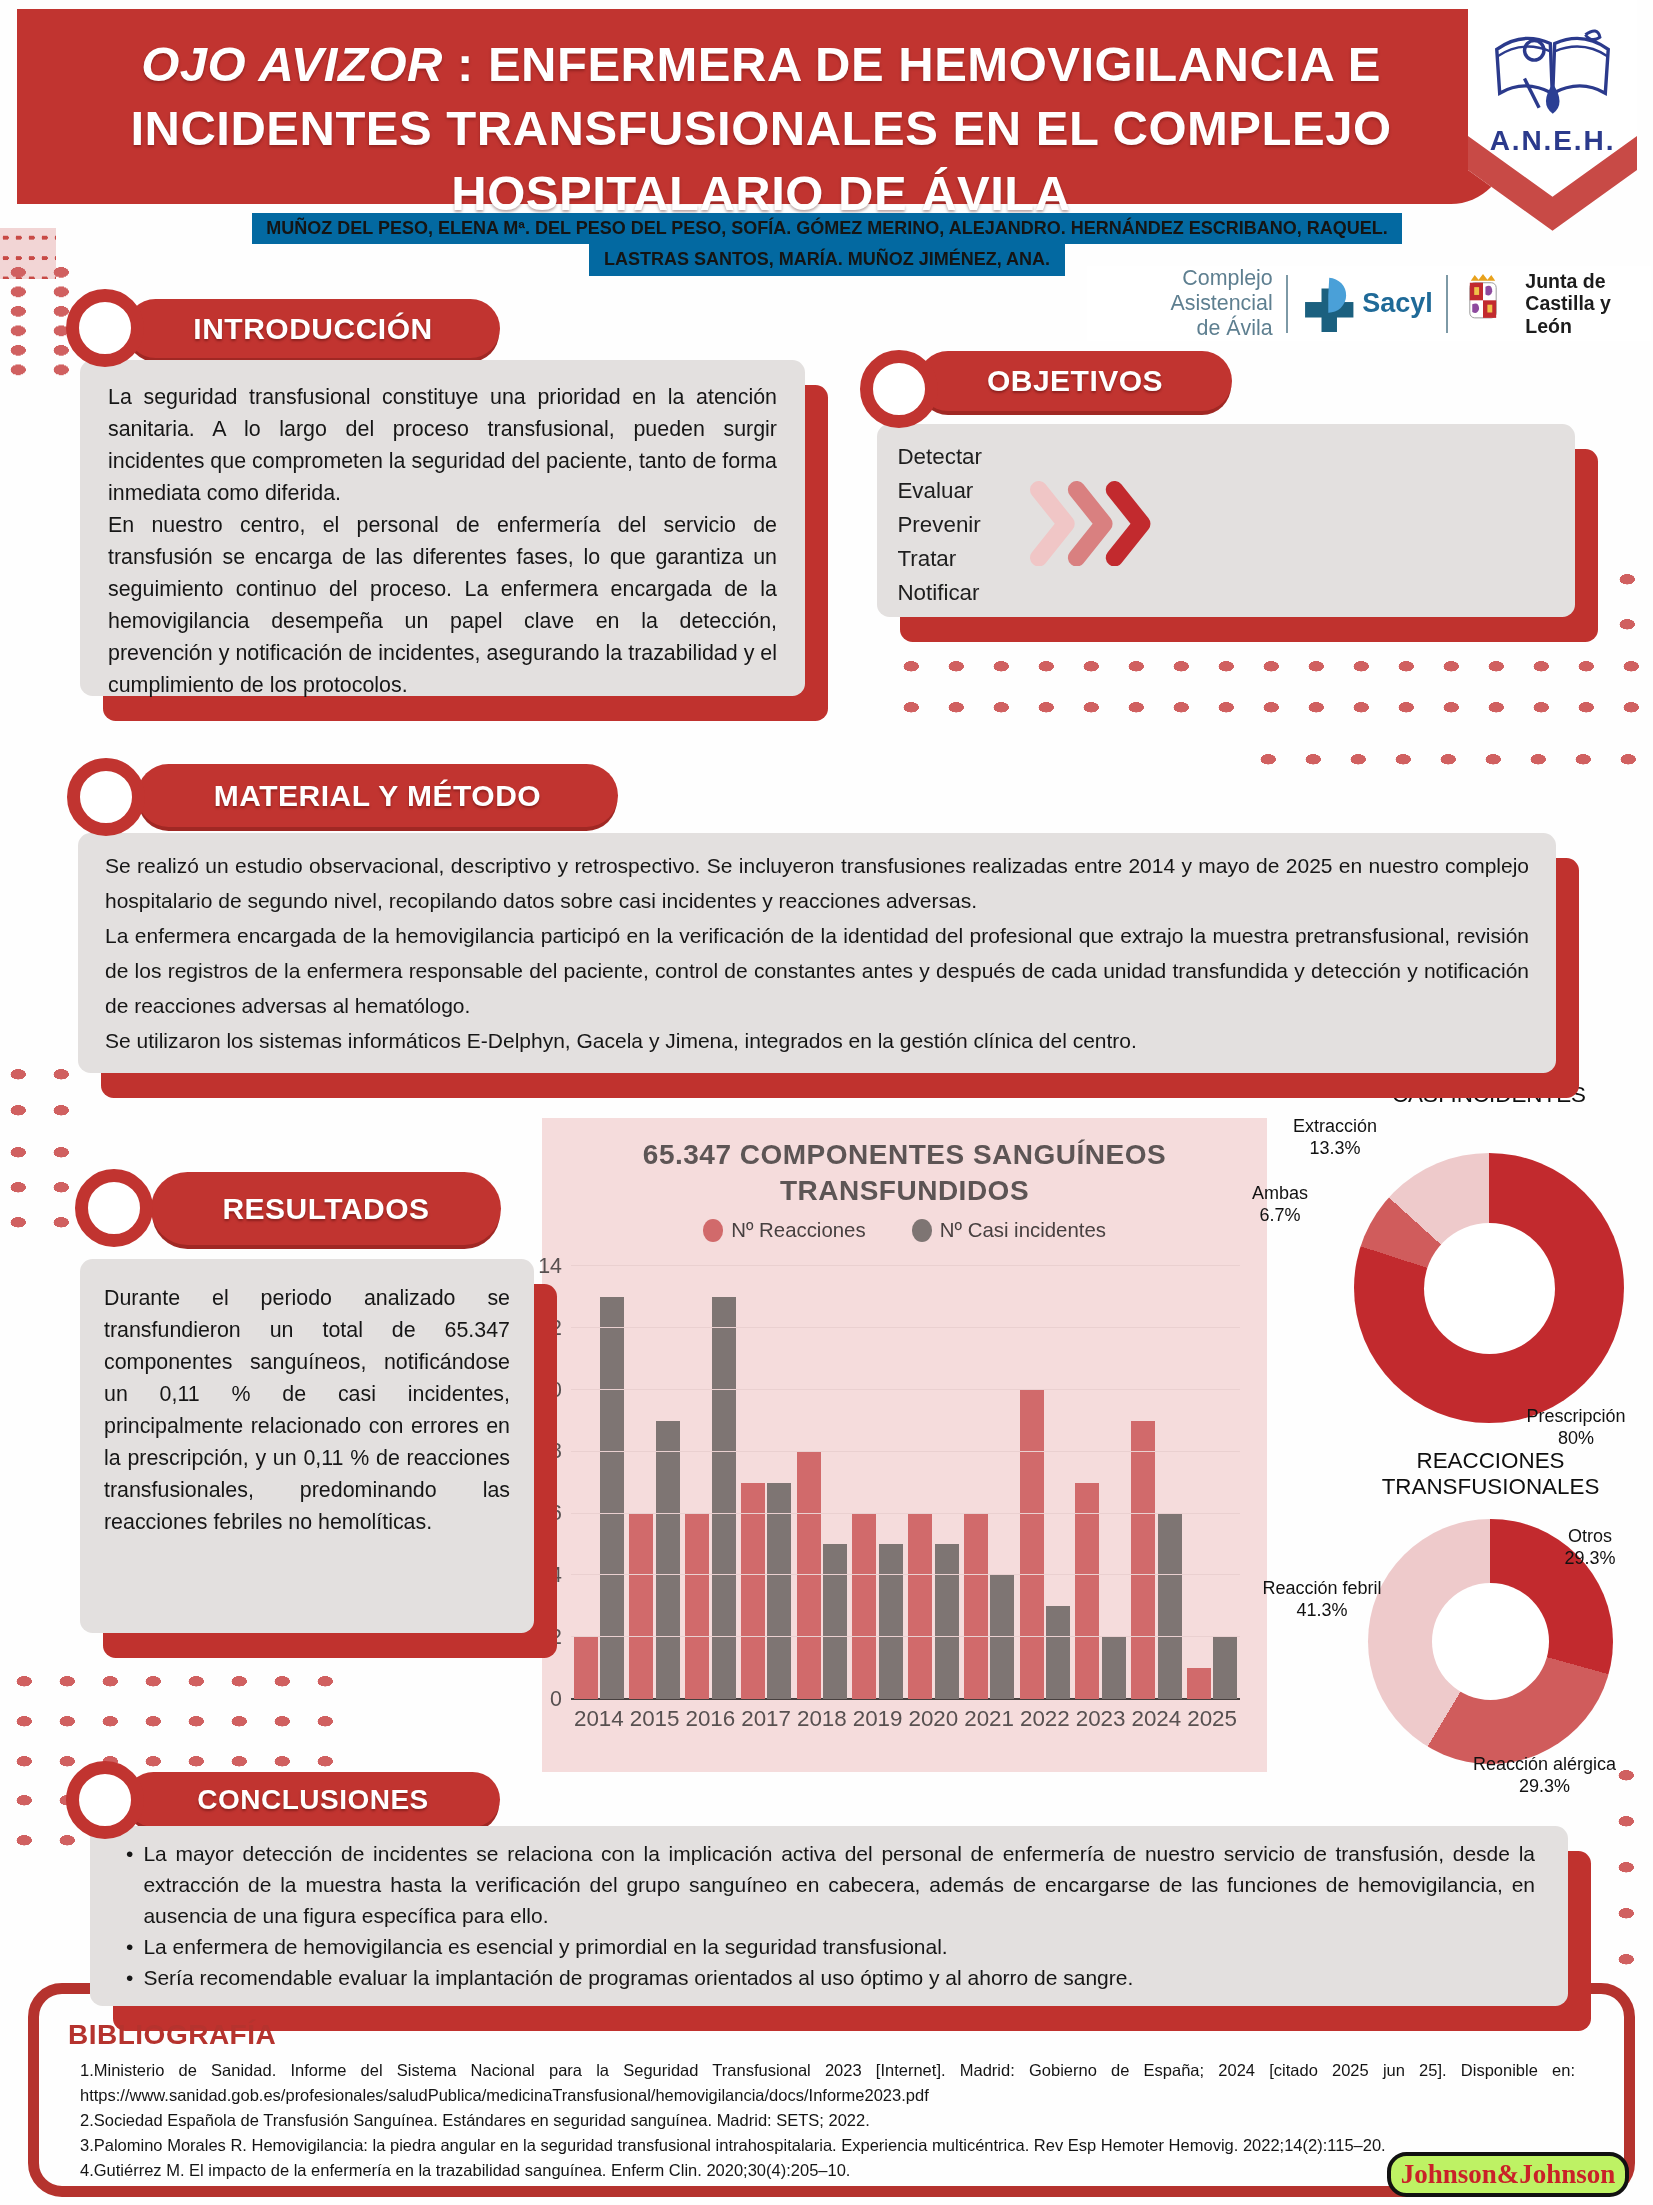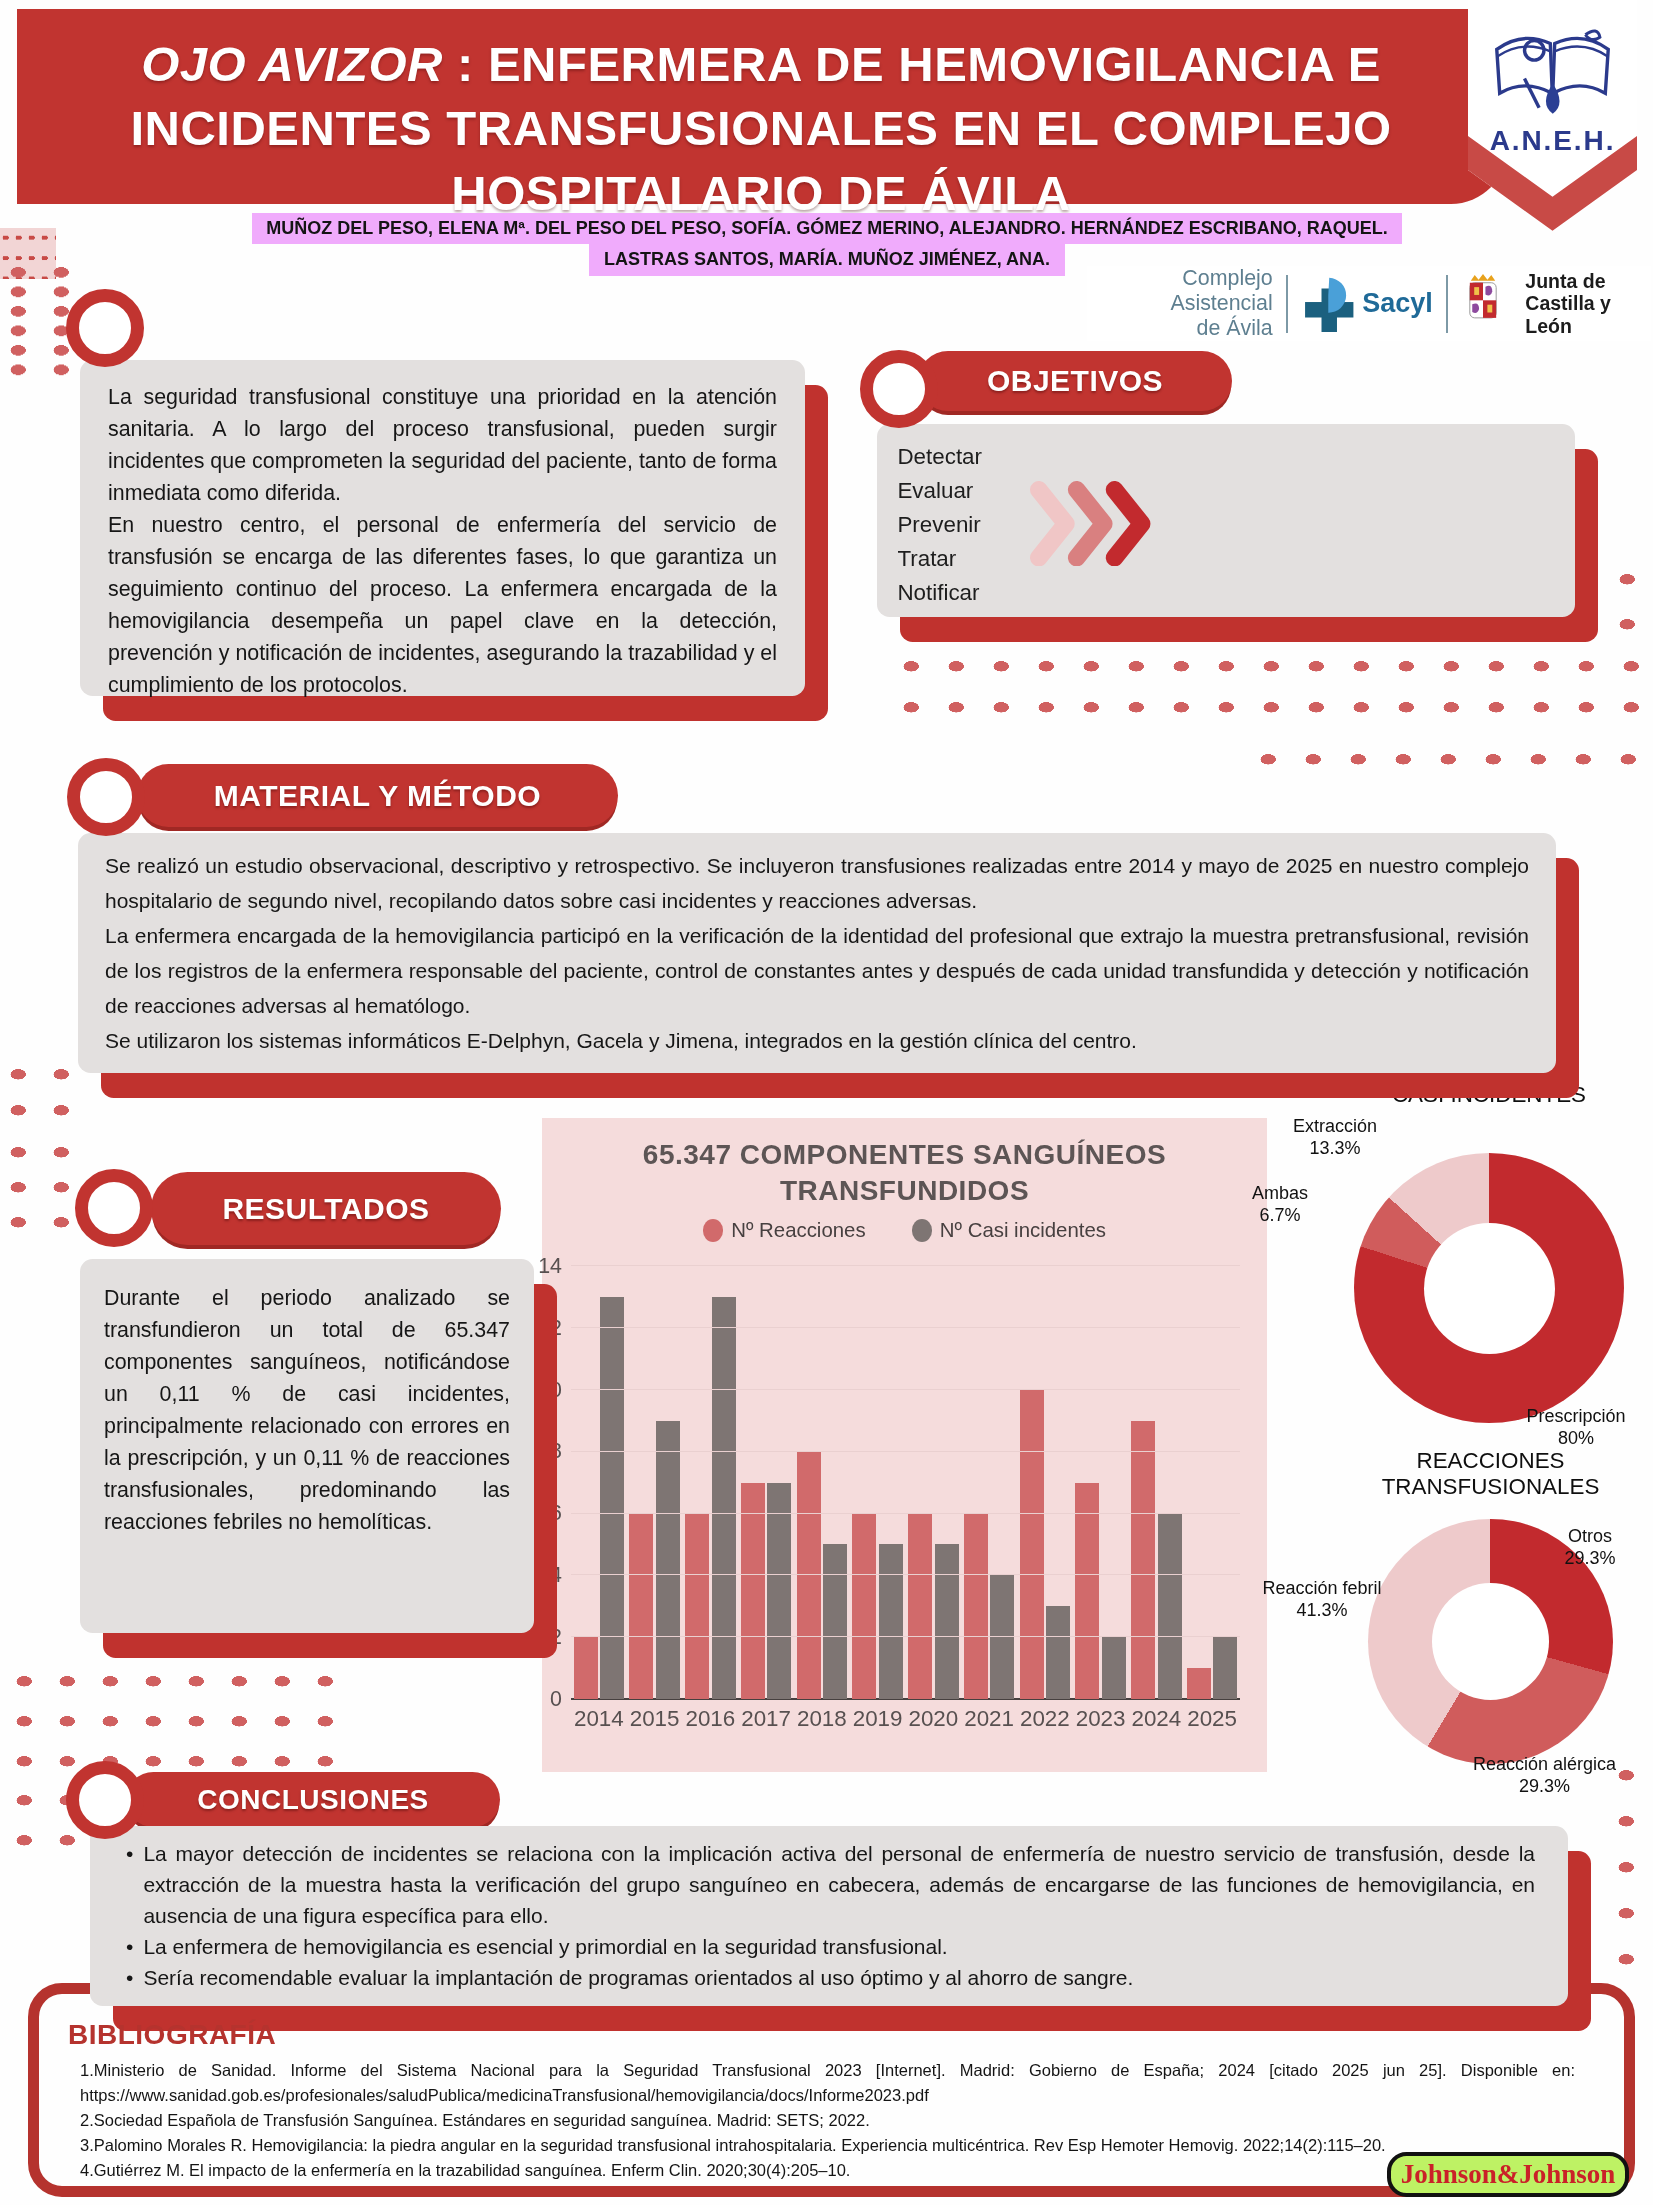--- a/index.html
+++ b/index.html
@@ -20,21 +20,21 @@
     -webkit-clip-path:polygon(0 0,100% 0,100% 70%,50% 95%,0 70%);
     clip-path:polygon(0 0,100% 0,100% 70%,50% 95%,0 70%);}
   .pennant-stripe{position:absolute;left:1468px;top:0;width:169px;height:243px;background:#c84a46;
     -webkit-clip-path:polygon(0 56%,50% 81%,100% 56%,100% 70%,50% 95%,0 70%);
     clip-path:polygon(0 56%,50% 81%,100% 56%,100% 70%,50% 95%,0 70%);}
   .aneh-text{position:absolute;left:1468px;top:125px;width:169px;text-align:center;
     color:#2b3a8c;font-weight:bold;font-size:28px;letter-spacing:1.9px;}
 
   
   .authors{position:absolute;left:0;top:213px;width:1654px;text-align:center;}
-  .authors .line{display:inline-block;background:#f0abfc;color:#141414;font-weight:bold;
+  .authors .line{display:inline-block;background:#0369a1;color:#141414;font-weight:bold;
     font-size:18px;padding:5.8px 14.6px;line-height:1.1;}
 
   
   .logos{position:absolute;left:1087px;top:266px;width:564px;height:75px;
     display:flex;align-items:center;justify-content:flex-end;gap:13.6px;background:#ffffff;}
   .complejo{color:#5e7f90;font-size:21.4px;line-height:1.18;text-align:right;}
   .vline{width:1.5px;height:58px;background:#7d99a6;}
   .sacyl-wrap{display:flex;align-items:center;gap:4.9px;}
   .sacyl-text{color:#1f6a98;font-weight:bold;font-size:27px;}
   .junta-wrap{display:flex;align-items:center;gap:20px;}
@@ -177,20 +177,21 @@
           <path d="M23 66 q14 -6 14 10 q-4 12 -14 6 Z" fill="#8d4a9e"></path>
         </svg>
       </span>
       <span class="junta-text">
         <div>Junta de</div>
         <div>Castilla y León</div>
       </span>
     </div>
   </div>
 
+  <div class="pill" style="left:126px;top:299px;width:374px;height:59px;font-size:30px;">INTRODUCCIÓN</div>
   <div class="ring" style="left:66px;top:289px;"></div>
   <div class="gbox just" style="left:80px;top:360px;width:725px;height:336px;box-sizing:border-box;padding:21.4px 28px;font-size:21.4px;line-height:32px;">
     <p>La seguridad transfusional constituye una prioridad en la atención sanitaria. A lo largo del proceso transfusional, pueden surgir incidentes que comprometen la seguridad del paciente, tanto de forma inmediata como diferida.</p>
     <p>En nuestro centro, el personal de enfermería del servicio de transfusión se encarga de las diferentes fases, lo que garantiza un seguimiento continuo del proceso. La enfermera encargada de la hemovigilancia desempeña un papel clave en la detección, prevención y notificación de incidentes, asegurando la trazabilidad y el cumplimiento de los protocolos.</p>
   </div>
 
   <div class="pill" style="left:918px;top:351px;width:314px;height:60px;font-size:30px;">OBJETIVOS</div>
   <div class="ring" style="left:860px;top:350px;"></div>
   <div class="gbox" style="left:877px;top:424px;width:698px;height:193px;">
     <div class="obj-list" style="left:20.4px;top:16px;">

